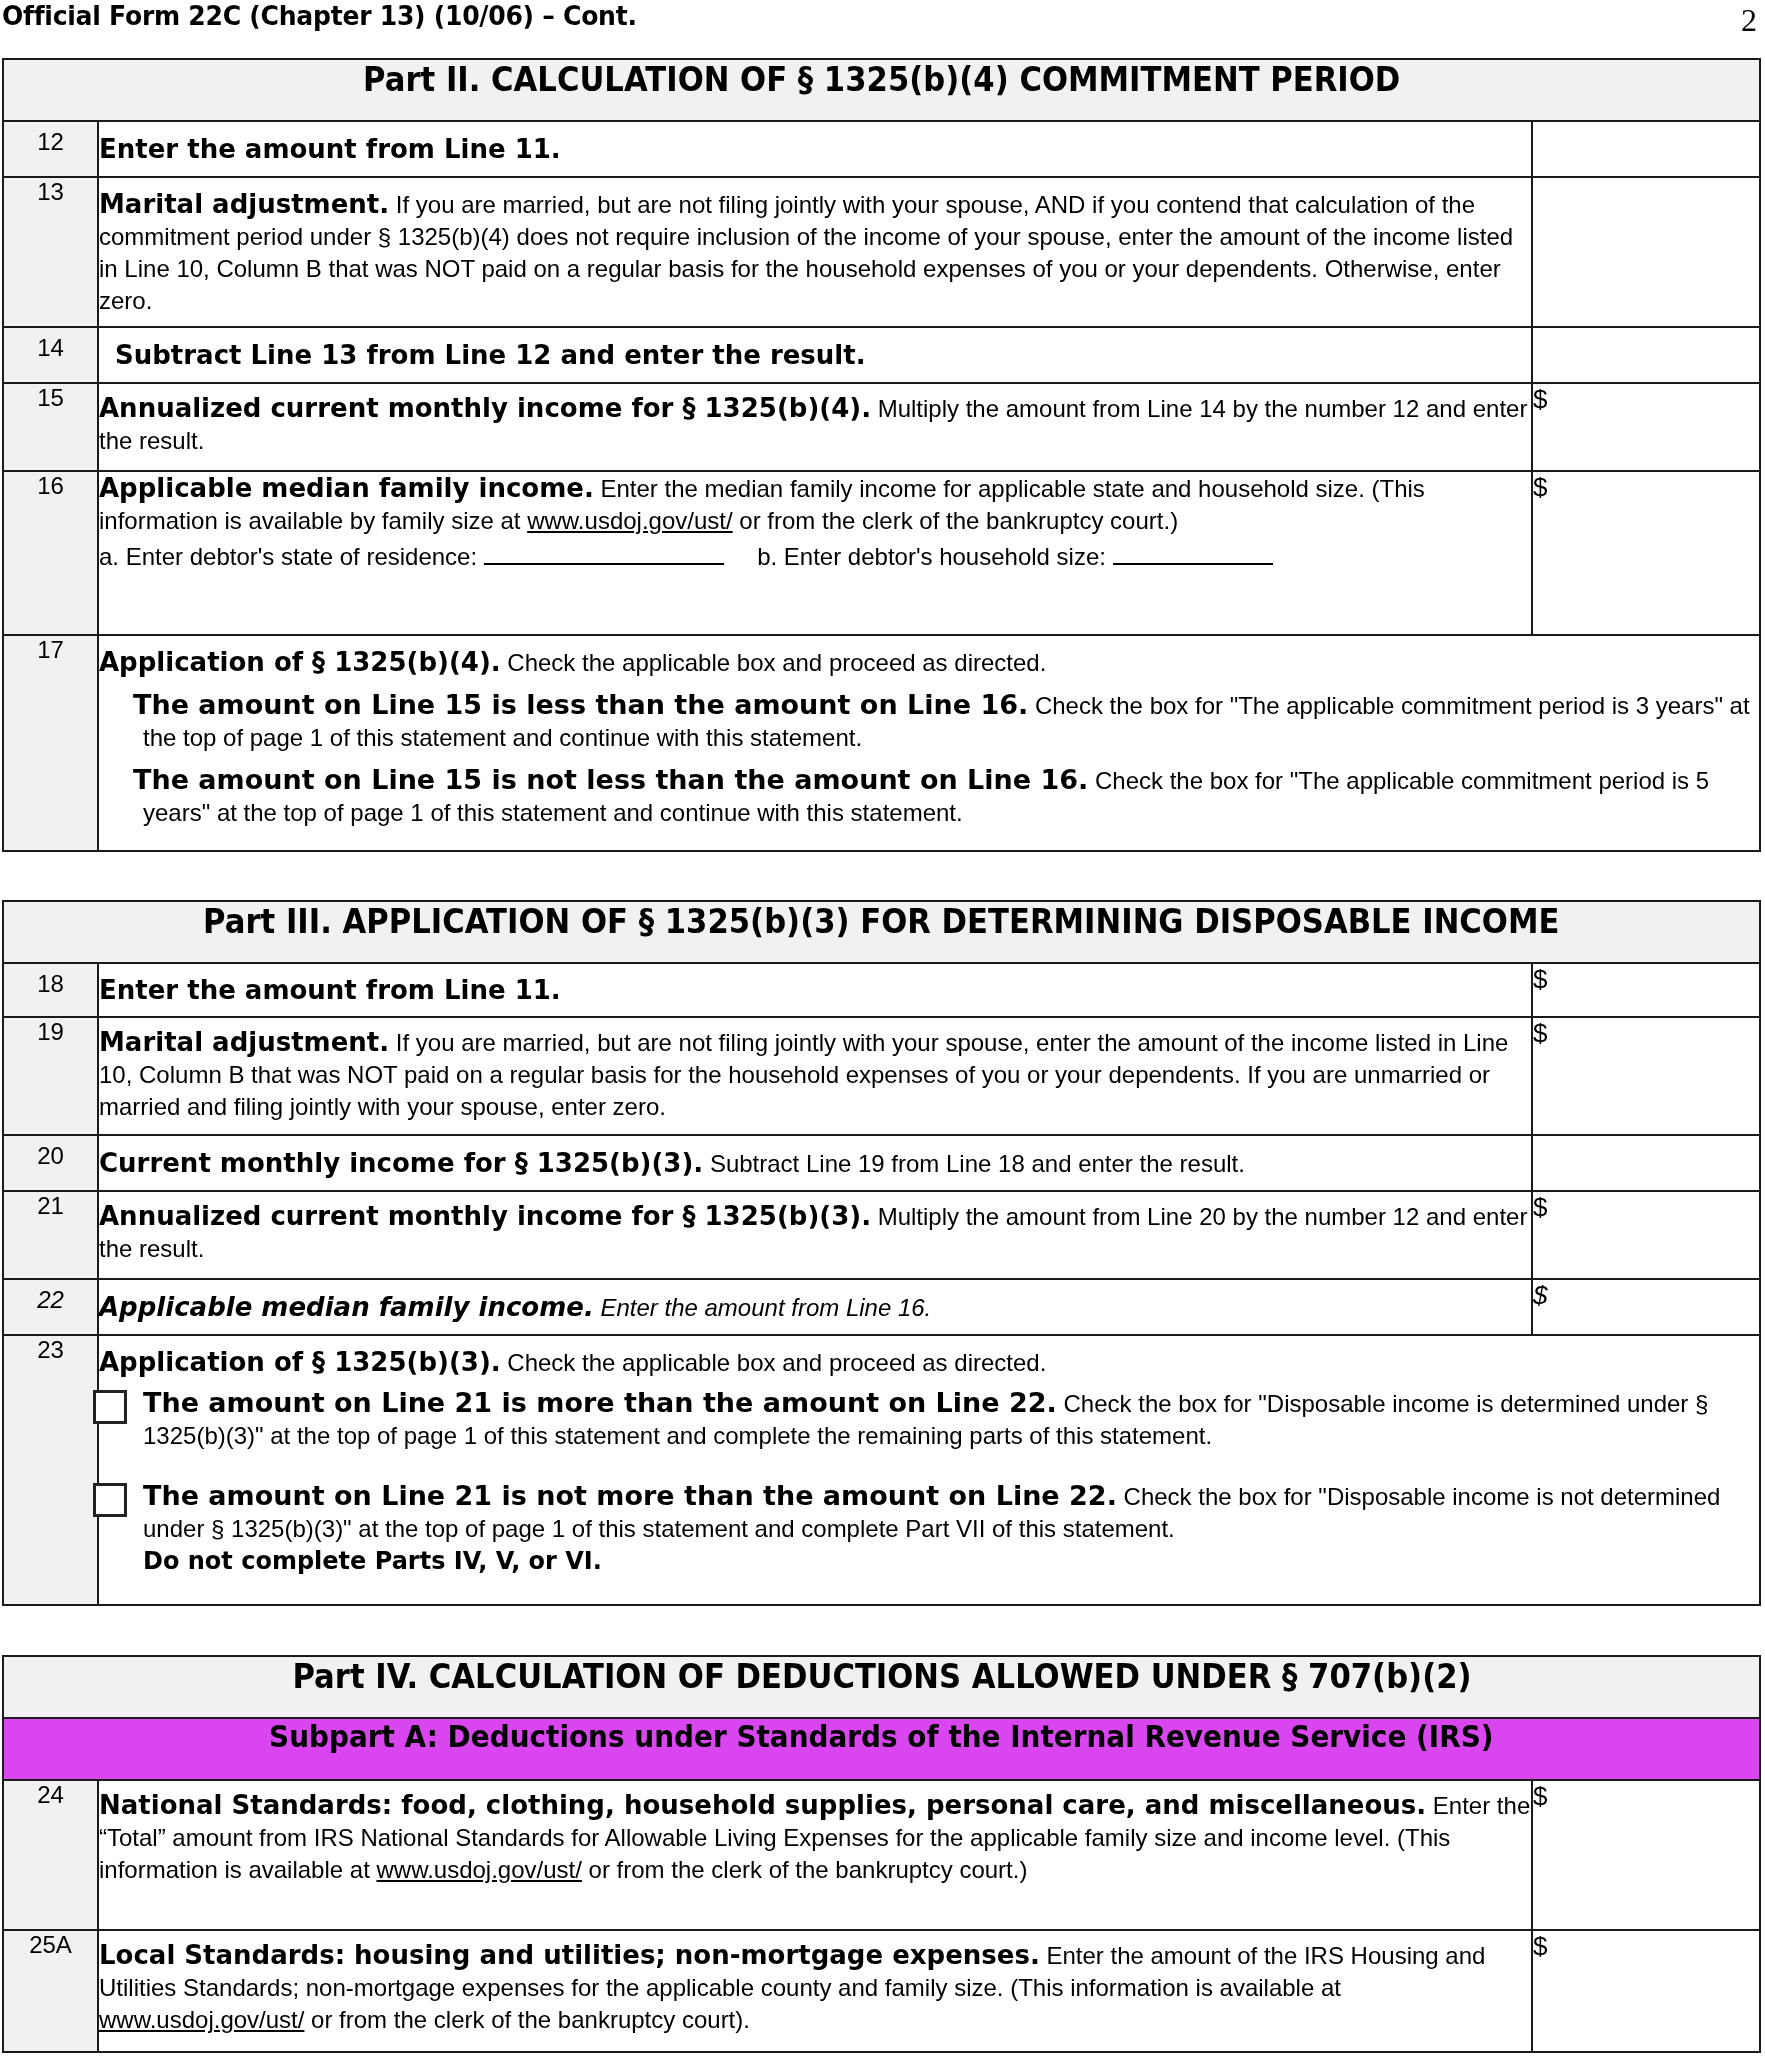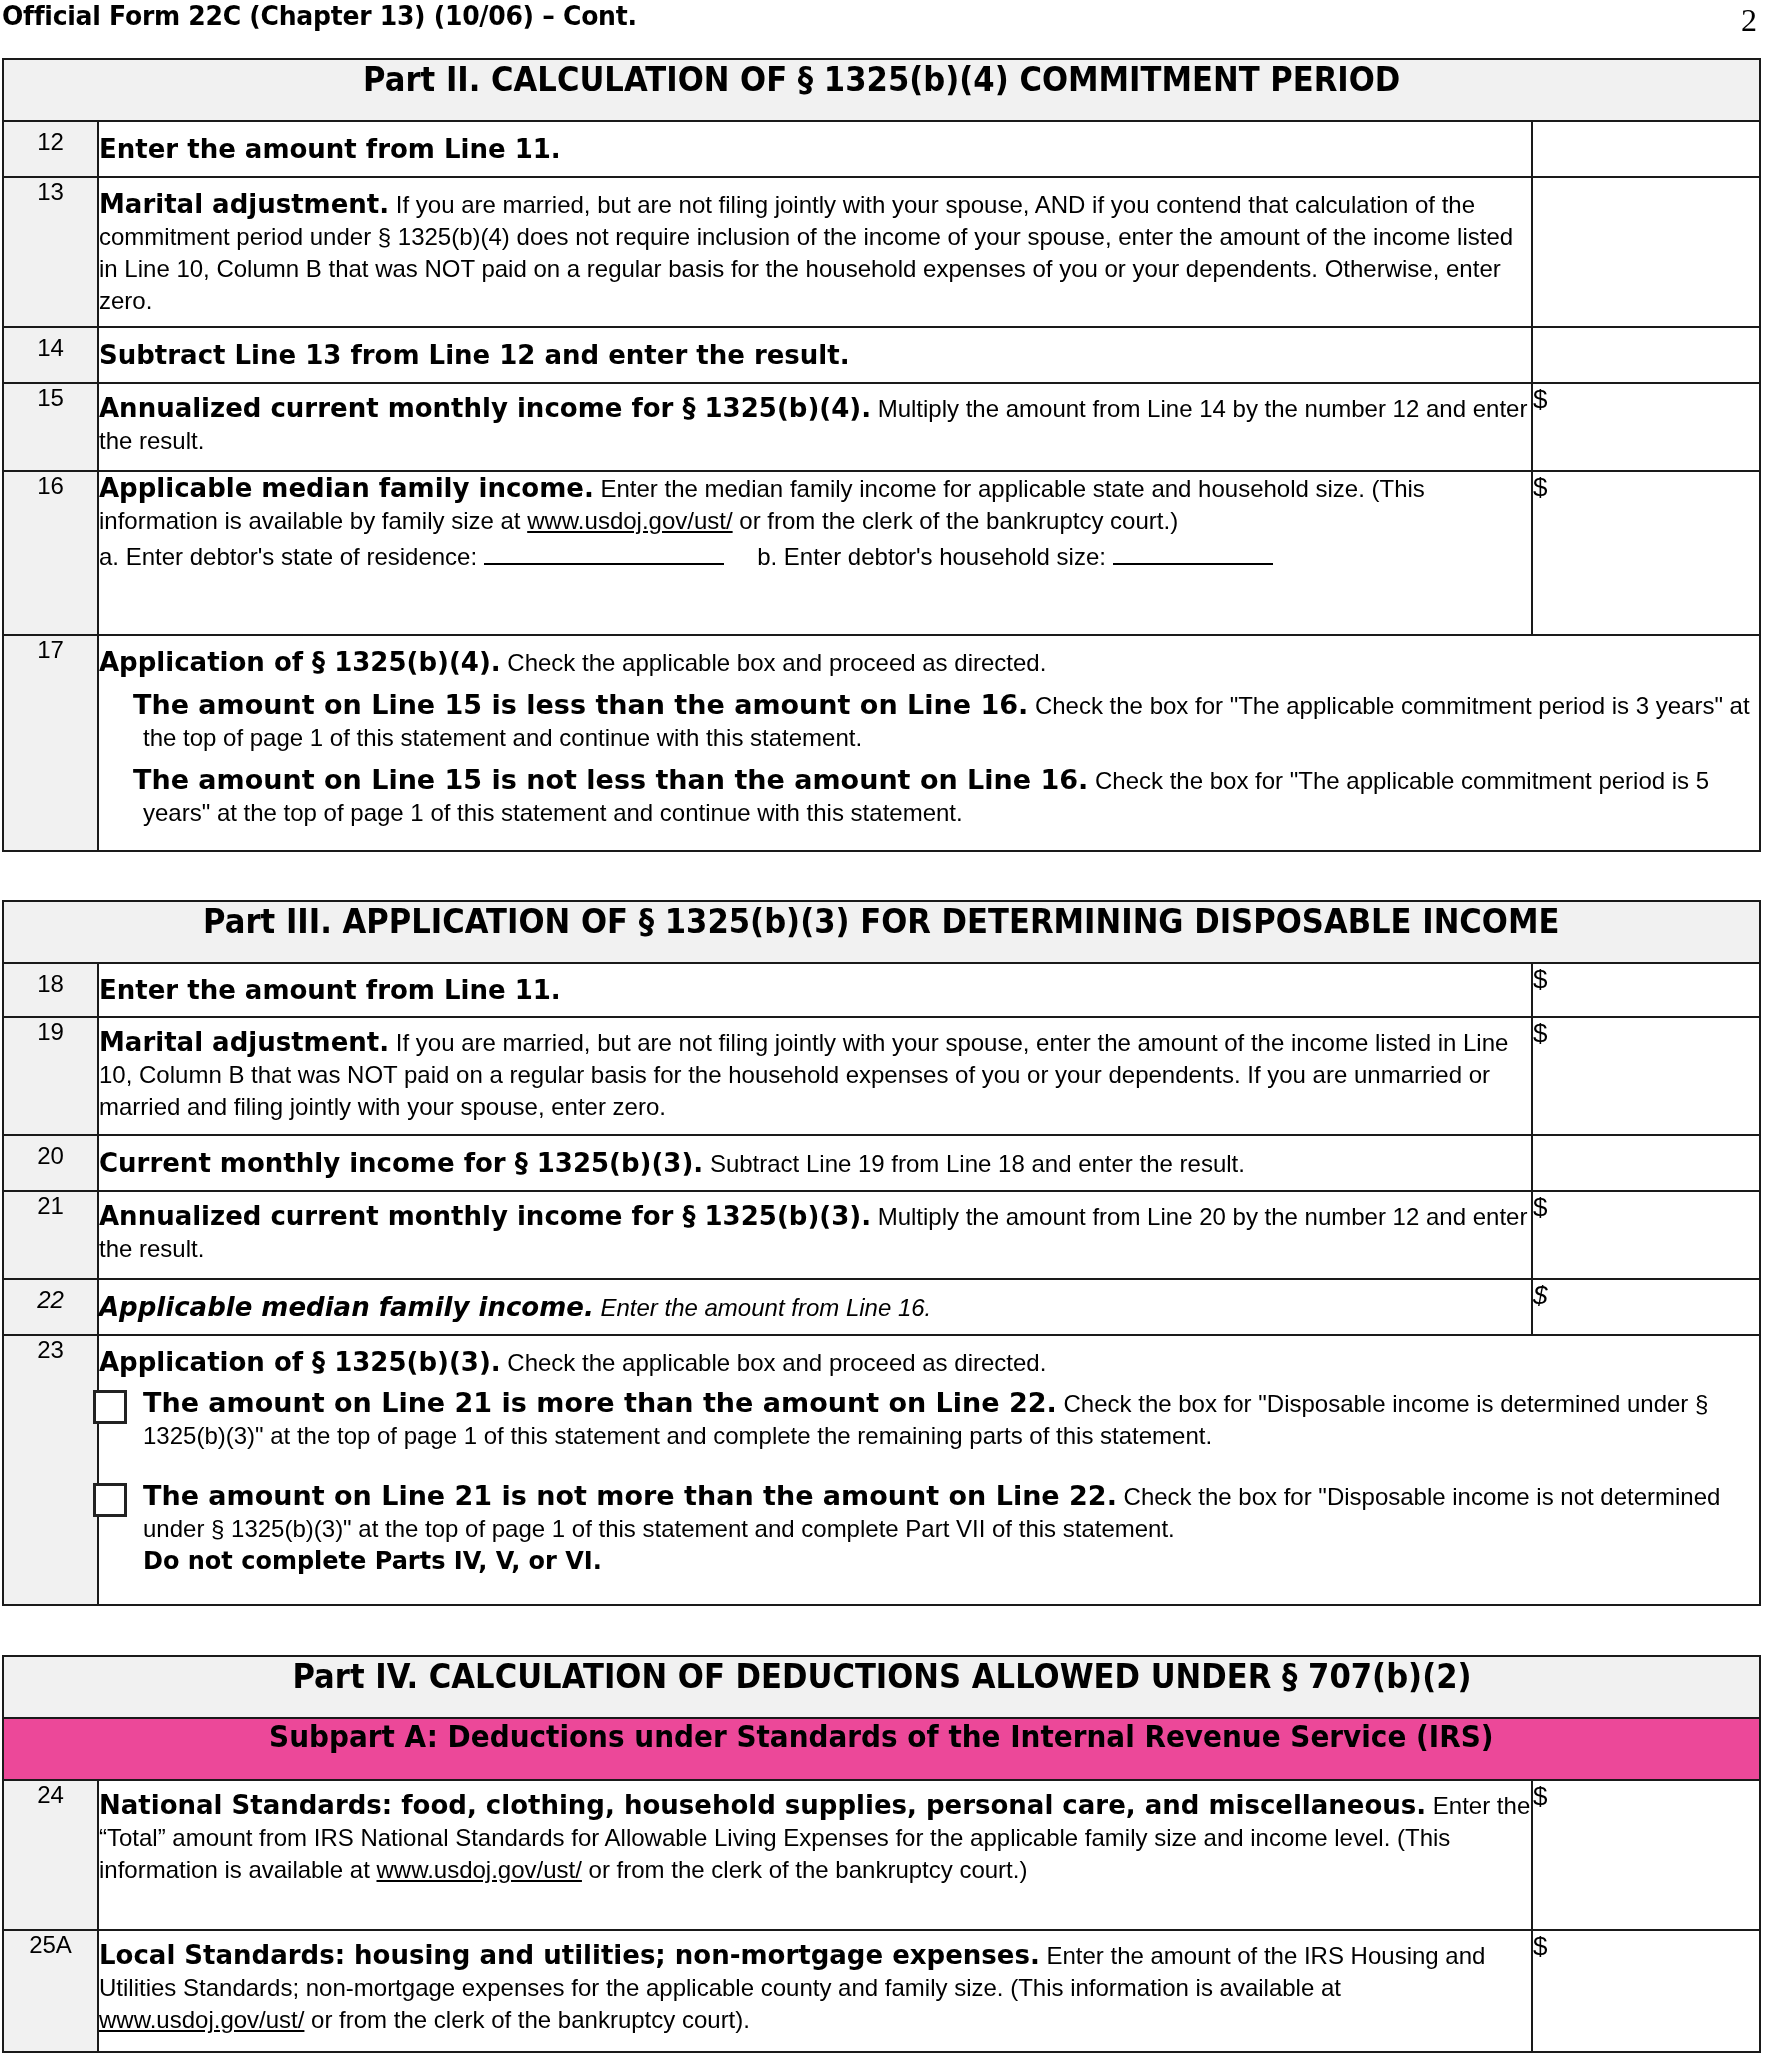--- a/index.html
+++ b/index.html
@@ -28,21 +28,21 @@
   }
   col.c-num { width: 95px; }
   col.c-amt { width: 228px; }
   th.part-header {
     background: #f1f1f1; font-weight: bold; font-size: 33px;
     text-align: center; height: 60px; vertical-align: middle;
     transform-origin: center; letter-spacing: 0px;
   }
   th.part-header span { display: inline-block; transform: scaleX(0.93); }
   th.subpart-header {
-    background: #ec4899; font-weight: bold; font-size: 30px; text-align: center;
+    background: #d946ef; font-weight: bold; font-size: 30px; text-align: center;
     height: 60px; vertical-align: middle;
   }
   th.subpart-header span { display: inline-block; transform: scaleX(0.93); }
   td.num {
     background: #f1f1f1; text-align: center; font-family: "Liberation Sans", sans-serif;
     font-size: 24px; vertical-align: middle;
   }
   td.num.top { vertical-align: top; padding-top: 6px; }
   td.txt {
     font-size: 24px; line-height: 32px; padding: 4px 10px 4px 10px;
@@ -91,21 +91,21 @@
     <td class="txt" style="vertical-align:middle;"><span class="b">Enter the amount from Line 11.</span></td>
     <td class="amt"><span></span></td>
   </tr>
   <tr style="height:150px;">
     <td class="num">13</td>
     <td class="txt" style="padding-top:10px;"><span class="b">Marital adjustment.</span><span> If you are married, but are not filing jointly with your spouse, AND if you contend that calculation of the commitment period under § 1325(b)(4) does not require inclusion of the income of your spouse, enter the amount of the income listed in Line 10, Column B that was NOT paid on a regular basis for the household expenses of you or your dependents.  Otherwise, enter zero.</span></td>
     <td class="amt"><span></span></td>
   </tr>
   <tr style="height:56px;">
     <td class="num top">14</td>
-    <td class="txt" style="vertical-align:middle;"><span class="b">Subtract Line 13 from Line 12 and enter the result.</span></td>
+    <td class="txt" style="vertical-align:middle;padding-left:16px;"><span class="b">Subtract Line 13 from Line 12 and enter the result.</span></td>
     <td class="amt"><span></span></td>
   </tr>
   <tr style="height:88px;">
     <td class="num">15</td>
     <td class="txt" style="padding-top:8px;margin-top:12px;"><span class="b">Annualized current monthly income for § 1325(b)(4).</span><span>  Multiply the amount from Line 14 by the number 12 and enter the result.</span></td>
     <td class="amt"><span>$</span></td>
   </tr>
   <tr style="height:164px;">
     <td class="num">16</td>
     <td class="txt" style="">

